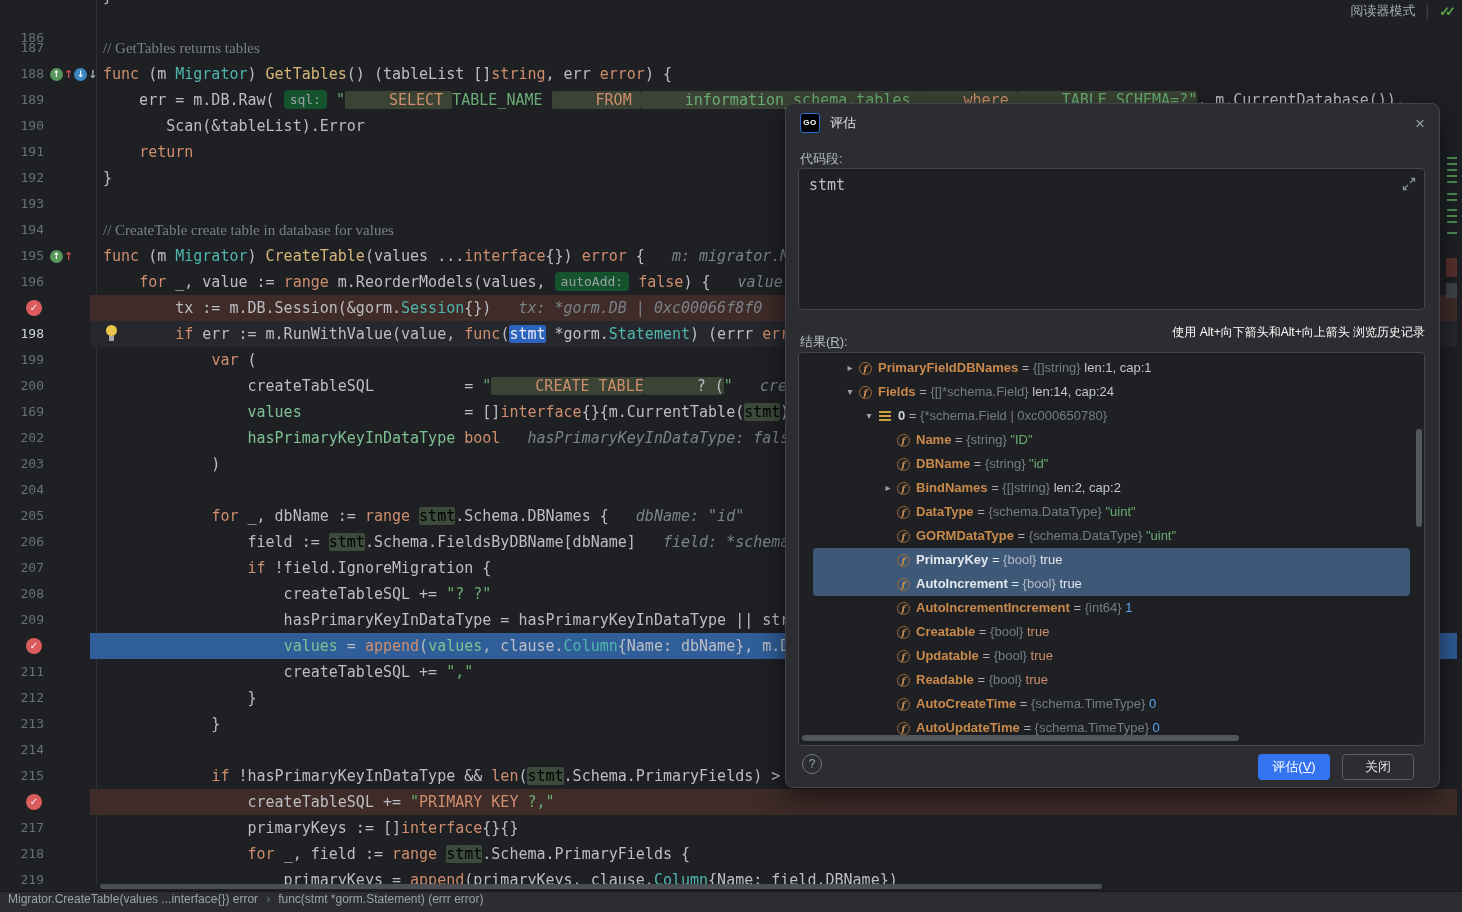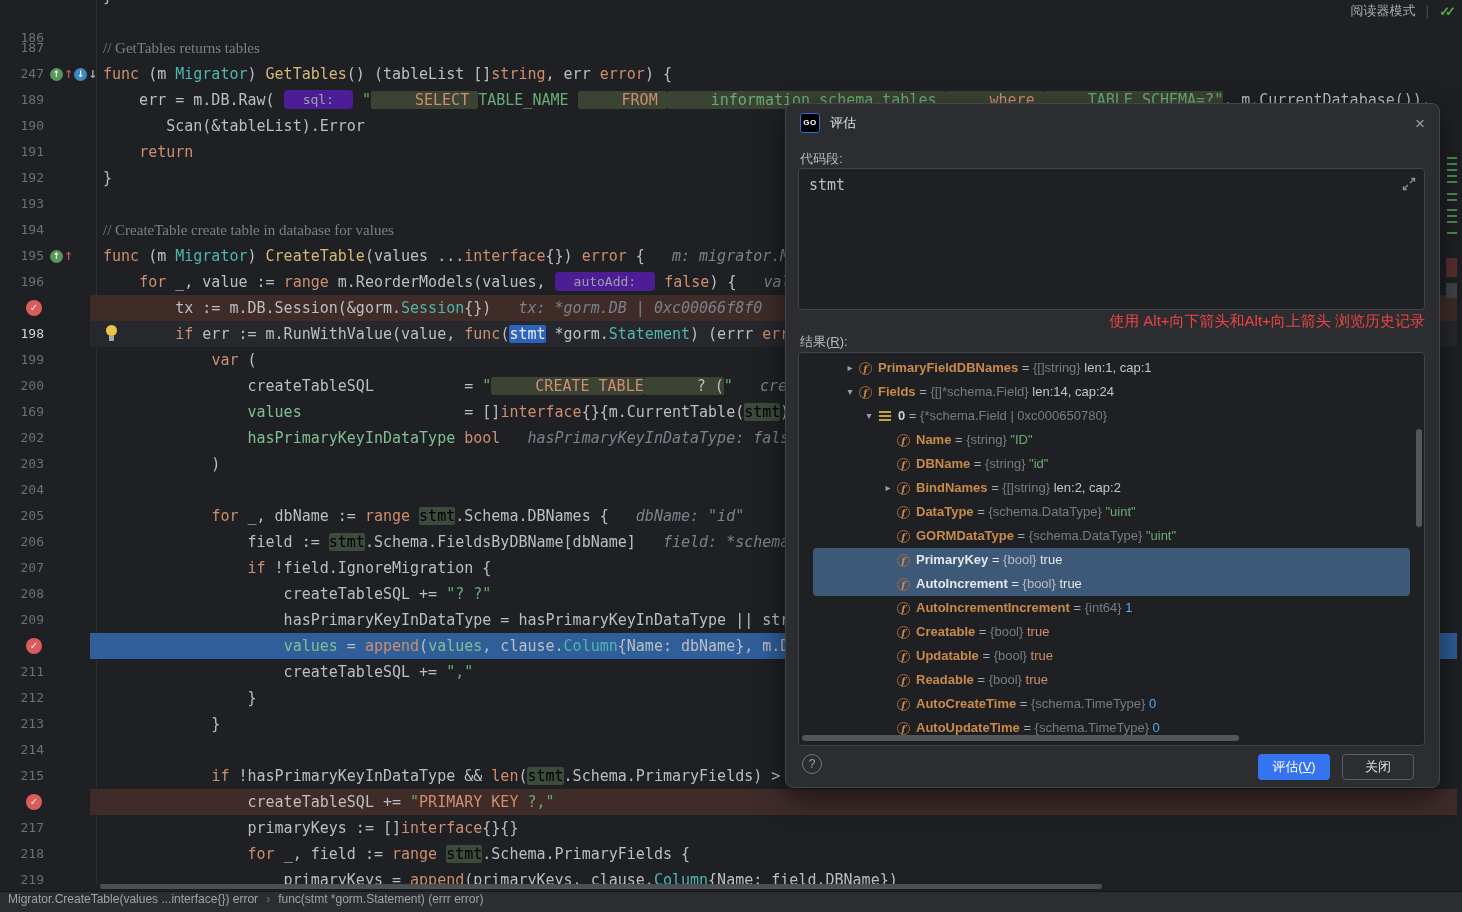--- a/index.html
+++ b/index.html
@@ -29,21 +29,21 @@
   .bulb{position:absolute;left:106px;top:4px;width:11px;height:11px;background:#E9C54B;border-radius:50%;}
   .bulb:after{content:"";position:absolute;left:3px;top:11px;width:5px;height:5px;background:#A3A7AC;}
   .codeline{position:absolute;left:103px;top:0;height:26px;white-space:pre;
             font-family:"DejaVu Sans Mono",monospace;font-size:15px;line-height:26px;}
   .p{color:#BCBEC4;} .k{color:#CF8E6D;} .t{color:#4FB6AE;} .fd{color:#D6B777;}
   .c{color:#7A8086;font-family:Liberation Serif, serif;} .s{color:#6AAB73;} .g{color:#7FC093;} .nb{color:#56A8F5;}
   .h{color:#7C828A;font-style:italic;}
   .i{background:#3A4334;border-radius:2px;padding-left:44px;}
   .hlg{background:#3D4B3C;border-radius:2px;}
   .selw{background:#2C63BE;border-radius:2px;color:#E8EDF3;}
-  .pill{display:inline-block;background:#4c1d95;color:#9CA1A8;border-radius:4px;padding:0 19px;
+  .pill{display:inline-block;background:#14532d;color:#9CA1A8;border-radius:4px;padding:0 6px;
         font-size:13px;line-height:19px;vertical-align:1px;}
 
   
   #stripe{position:absolute;inset:0;z-index:2;pointer-events:none;}
   .mark{position:absolute;left:1447px;width:10px;height:2px;background:#4E8F54;}
   .markred{position:absolute;left:1446px;top:258px;width:12px;height:19px;background:#5A2F2E;}
   .markgray{position:absolute;left:1446px;top:283px;width:12px;height:15px;background:#41444A;}
   #rightcol{position:absolute;left:1457px;top:0;width:5px;height:912px;background:#1E2024;z-index:1;}
   #tail209{position:absolute;left:1434px;top:607px;height:26px;z-index:2;white-space:pre;
            font-family:"DejaVu Sans Mono",monospace;font-size:15px;line-height:26px;}
@@ -69,21 +69,21 @@
   .go-badge{width:18px;height:18px;background:#000;border:1px solid #2F6DD0;border-radius:3px;color:#fff;
             font-size:8px;font-weight:bold;line-height:18px;text-align:center;letter-spacing:.5px;margin-right:10px;}
   .dlg-title{color:#DFE1E5;font-size:13px;}
   .dlg-close{margin-left:auto;color:#9AA0A6;font-size:17px;line-height:17px;cursor:default;}
   .frag-label{position:absolute;left:14px;top:46px;font-size:13px;color:#B7BBC2;}
   .frag-input{position:absolute;left:12px;top:64px;width:627px;height:142px;background:#1E2024;
               border:1px solid #43454A;border-radius:4px;box-sizing:border-box;}
   .frag-text{position:absolute;left:10px;top:4px;font-family:"DejaVu Sans Mono",monospace;
              font-size:15px;line-height:24px;color:#BCBEC4;}
   .collapse-ic{position:absolute;right:8px;top:8px;}
-  .hist-hint{position:absolute;right:14px;top:208px;font-size:15px;color:#ef4444;}
+  .hist-hint{position:absolute;right:14px;top:220px;font-size:12px;color:#ffffff;}
   .result-label{position:absolute;left:14px;top:229px;font-size:13px;color:#B7BBC2;}
   .mn{text-decoration:underline;}
   .tree-box{position:absolute;left:12px;top:248px;width:627px;height:394px;background:#1E2024;
             border:1px solid #43454A;border-radius:4px;box-sizing:border-box;overflow:hidden;}
   .selbg{position:absolute;left:14px;top:195px;width:597px;height:48px;background:#3E5878;border-radius:4px;}
   .trow{position:absolute;left:0;width:625px;height:24px;display:flex;align-items:center;
         font-size:13px;line-height:24px;}
   .chev{width:14px;flex:none;color:#9DA2A8;font-size:10px;text-align:center;}
   .fic{flex:none;width:13px;height:13px;border-radius:50%;border:1px solid #A5693C;color:#C98A4B;
        font-family:"DejaVu Serif",serif;font-style:italic;font-weight:bold;font-size:10px;line-height:11px;
@@ -118,21 +118,21 @@
       </div>
       <div class="row" style="top: 9px; margin-top: 16px;">
         <span class="ln">186</span>
         <div class="codeline"></div>
       </div>
       <div class="row" style="top: 35px;">
         <span class="ln">187</span>
         <div class="codeline"><span class="c">// GetTables returns tables</span></div>
       </div>
       <div class="row" style="top: 61px;">
-        <span class="ln">247</span>
+        <span class="ln">188</span>
         <div class="gicons">
           <span class="gc up">↑</span>
           <span class="garr red">↑</span>
           <span class="gc down">↓</span>
           <span class="garr gray">↓</span>
         </div>
         <div class="codeline"><span class="k">func </span><span class="p">(m </span><span class="t">Migrator</span><span class="p">) </span><span class="fd">GetTables</span><span class="p">() (tableList []</span><span class="k">string</span><span class="p">, err </span><span class="k">error</span><span class="p">) {</span></div>
       </div>
       <div class="row" style="top: 87px;">
         <span class="ln">189</span>

